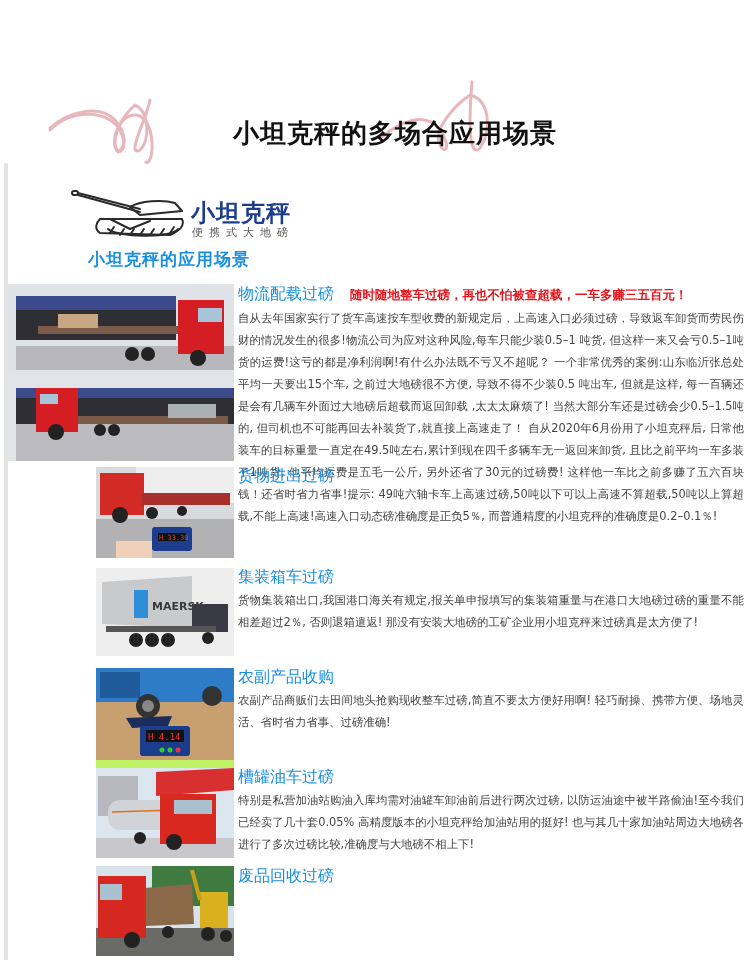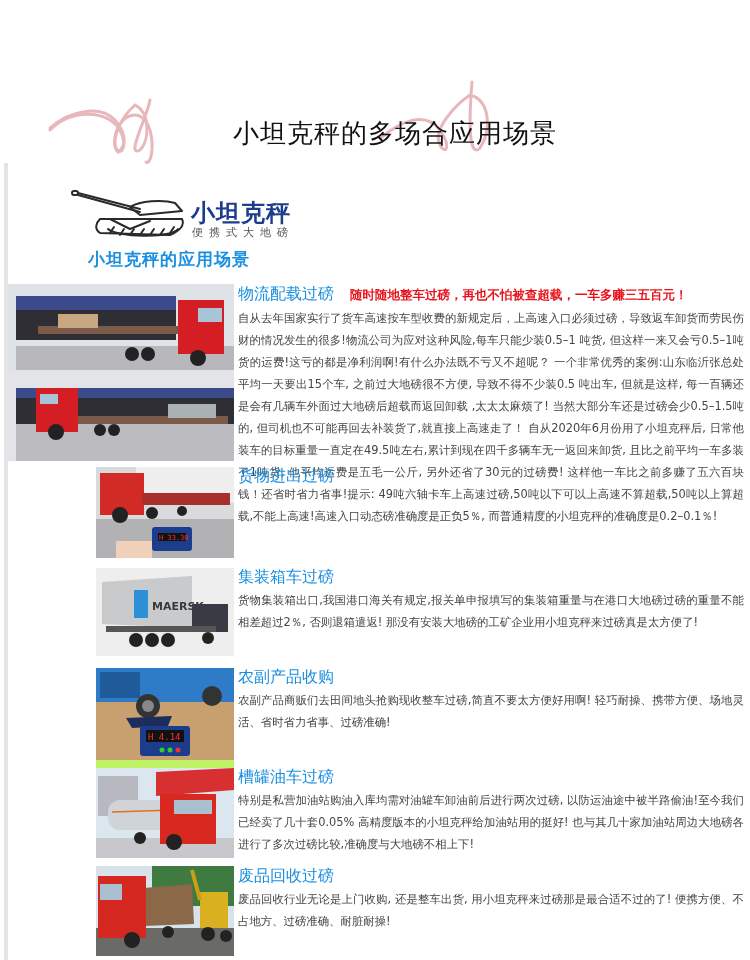--- a/index.html
+++ b/index.html
@@ -3,21 +3,21 @@
   <meta charset="utf-8">
   <style>
     * { box-sizing: border-box; margin: 0; padding: 0; }
     html, body { width: 750px; height: 960px; background: #ffffff; overflow: hidden; }
     body { position: relative; font-family: "DejaVu Sans", "Liberation Sans", sans-serif; color: #333; }
 
     .left-rule { position: absolute; left: 4px; top: 163px; width: 4px; height: 797px; background: #e4e4e4; }
 
     .title-area { position: absolute; left: 0; top: 60px; width: 750px; height: 120px; }
     .swirl { position: absolute; top: 0; left: 0; }
-    .main-title { position: absolute; left: 233px; top: 56px; font-size: 26px; font-weight: normal; color: #111; letter-spacing: 1px; white-space: nowrap; }
+    .main-title { position: absolute; left: 233px; top: 56px; font-size: 26px; font-weight: bold; color: #111; letter-spacing: 1px; white-space: nowrap; }
 
     .logo { position: absolute; left: 70px; top: 185px; width: 260px; height: 60px; }
     .logo-brand { position: absolute; left: 121px; top: 12px; font-size: 24px; font-weight: bold; color: #1e3c8c; letter-spacing: 1px; white-space: nowrap; text-align: center; }
     .logo-sub { position: absolute; left: 122px; top: 40px; font-size: 11px; color: #555; letter-spacing: 6px; white-space: nowrap; }
     .subtitle { position: absolute; left: 88px; top: 248px; font-size: 17px; font-weight: bold; color: #1a8fe0; letter-spacing: 1px; white-space: nowrap; }
 
     .photo { position: absolute; overflow: hidden; background: #bef264; }
     .photo svg { display: block; }
 
     .section { position: absolute; left: 238px; width: 506px; }
@@ -190,14 +190,13 @@
     <rect x="104" y="26" width="28" height="36" fill="#d8b020"></rect>
     <line x1="104" y1="34" x2="96" y2="4" stroke="#c8a018" stroke-width="4"></line>
     <circle cx="36" cy="74" r="8" fill="#222"></circle>
       <circle cx="72" cy="66" r="6" fill="#222"></circle>
       <circle cx="112" cy="68" r="7" fill="#222"></circle>
       <circle cx="130" cy="70" r="6" fill="#222"></circle>
   </svg>
 </div>
 <div class="section" style="top:866px;">
   <div class="sec-head">废品回收过磅</div>
-  <div class="sec-body">废品回收行业无论是上门收购, 还是整车出货, 用小坦克秤来过磅那是最合适不过的了! 便携方便、不占地方、过磅准确、耐脏耐操!</div>
 </div>
 
 </body></html>

